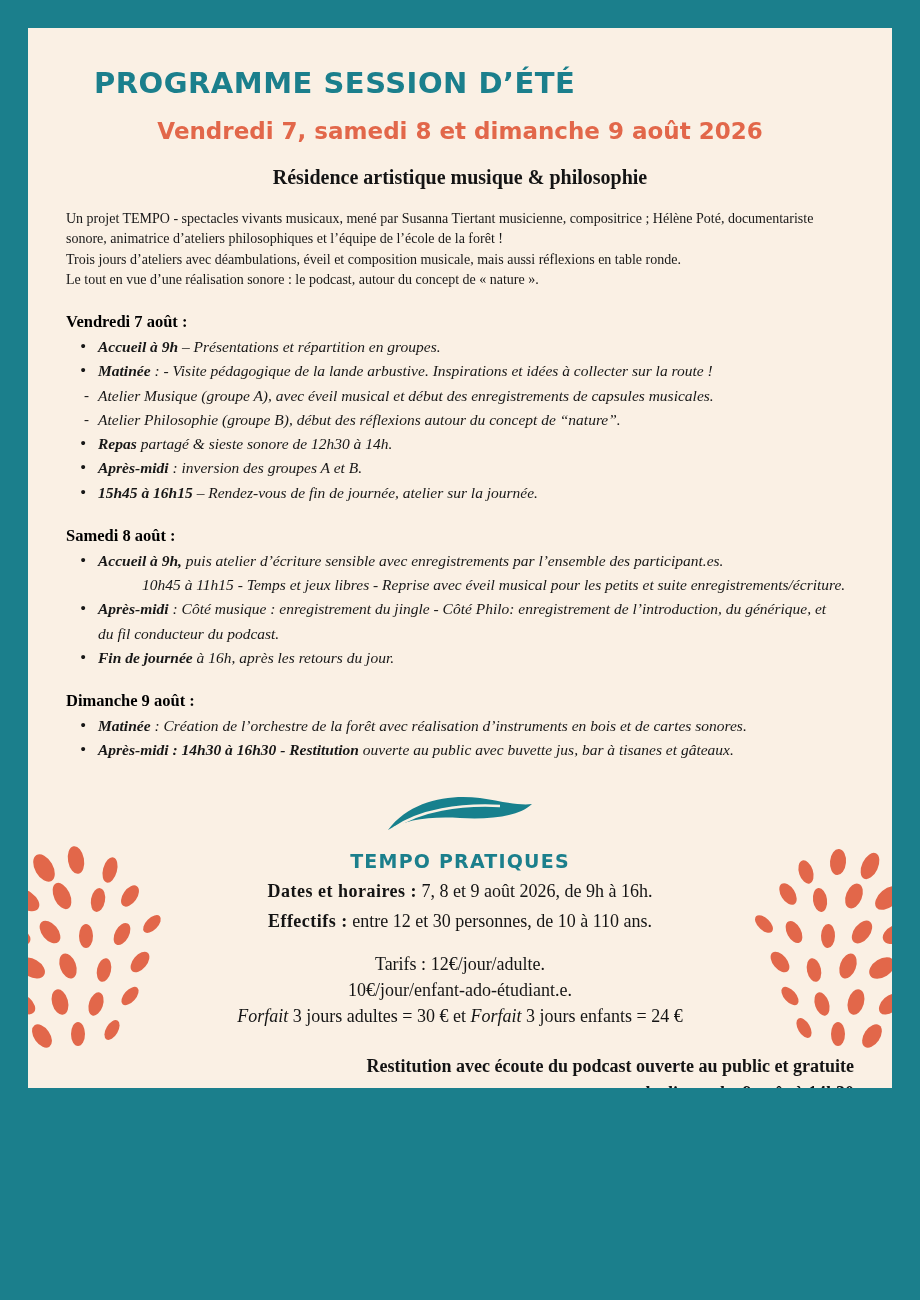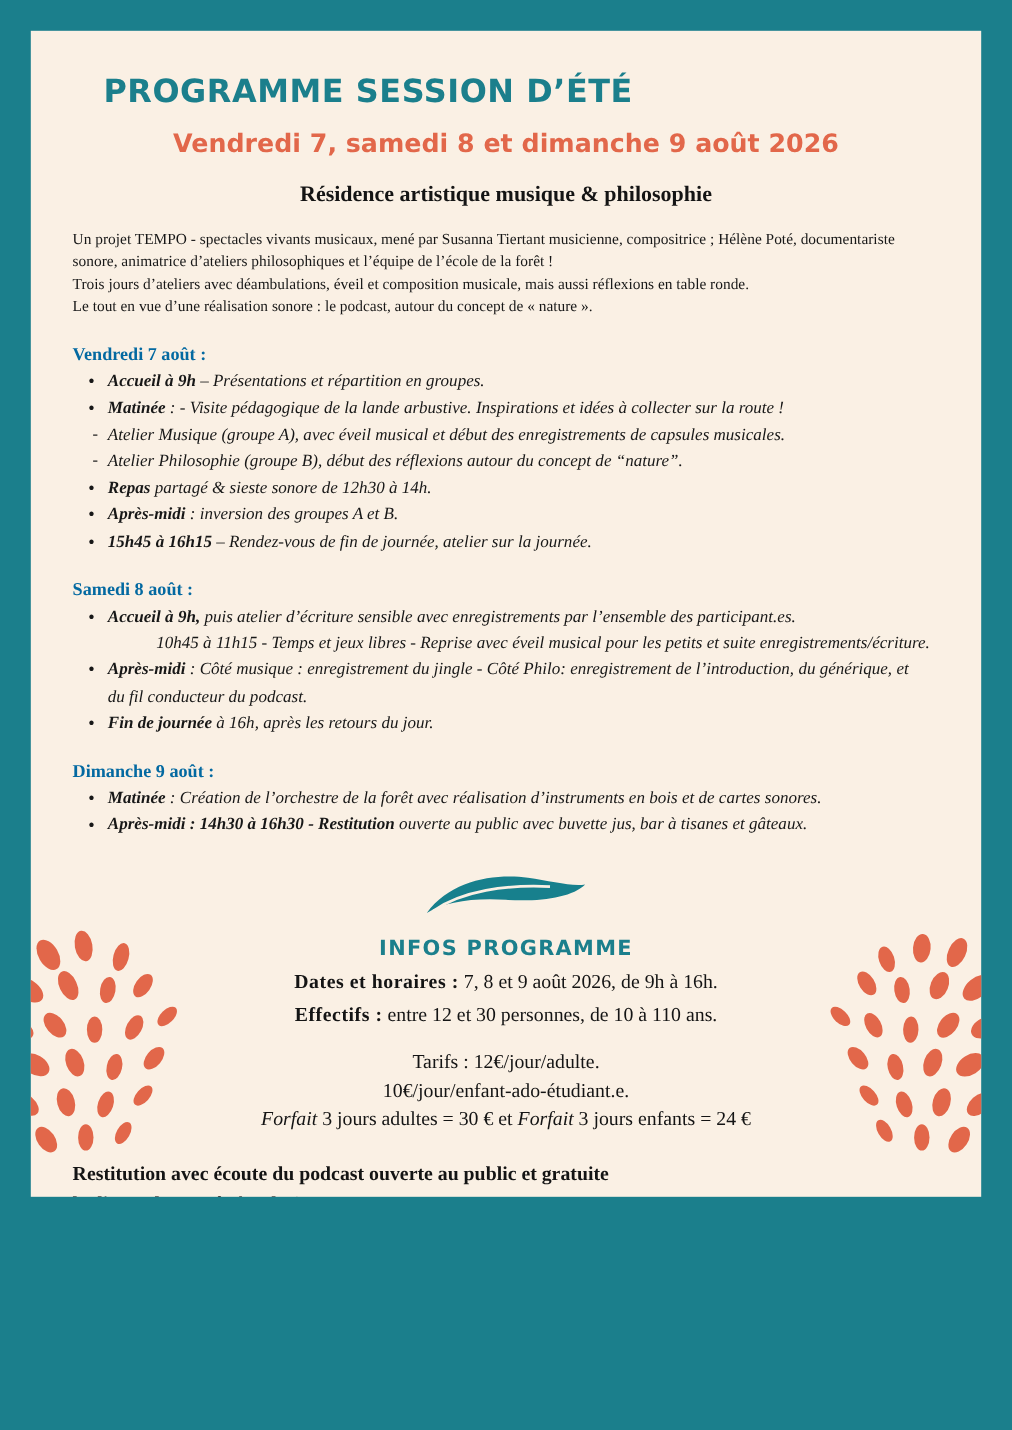--- a/index.html
+++ b/index.html
@@ -64,21 +64,21 @@
     margin-top: 20px;
     font-size: 14px;
     line-height: 1.45;
     color: #171717;
   }
   .intro p { margin: 0; }
   .day-block { margin-top: 22px; }
   .day-head {
     font-weight: bold;
     font-size: 16.5px;
-    color: #0369a1;
+    color: #000000;
     margin-bottom: 3px;
   }
   ul.items {
     list-style: none;
     margin: 0;
     padding: 0;
   }
   ul.items li {
     font-size: 15.5px;
     line-height: 1.5;
@@ -133,21 +133,21 @@
     text-align: center;
     font-size: 18px;
     color: #141414;
     margin-top: 22px;
   }
   .tarifs .lbl { font-weight: normal; }
   .tarifs-line { margin-top: 5px; }
   .forfait { margin-top: 5px; }
   .forfait i { font-style: italic; }
   .closing {
-    text-align: left;
+    text-align: right;
     font-weight: bold;
     font-size: 18px;
     color: #141414;
     margin-top: 26px;
     line-height: 1.5;
   }
   .deco {
     position: absolute;
     z-index: 1;
     pointer-events: none;
@@ -262,21 +262,21 @@
       </ul>
     </div>
 
     <div class="leaf-wrap">
       <svg width="160" height="46" viewBox="0 0 160 46">
         <path d="M8 38 C30 8, 70 2, 100 6 C120 9, 140 14, 152 12 C140 24, 110 28, 80 26 C50 24, 24 28, 8 38 Z" fill="#17808d"></path>
         <path d="M14 36 C40 18, 80 12, 120 14" stroke="#faf0e4" stroke-width="2.5" fill="none"></path>
       </svg>
     </div>
 
-    <div class="infos-title">INFOS PROGRAMME</div>
+    <div class="infos-title">TEMPO PRATIQUES</div>
 
     <div class="infos-line">
       <span class="lbl">Dates et horaires  :</span><span> 7, 8 et 9 août 2026, de 9h à 16h.</span>
     </div>
     <div class="infos-line">
       <span class="lbl">Effectifs :</span><span> entre 12 et 30 personnes, de 10 à 110 ans.</span>
     </div>
 
     <div class="tarifs">
       <div>

